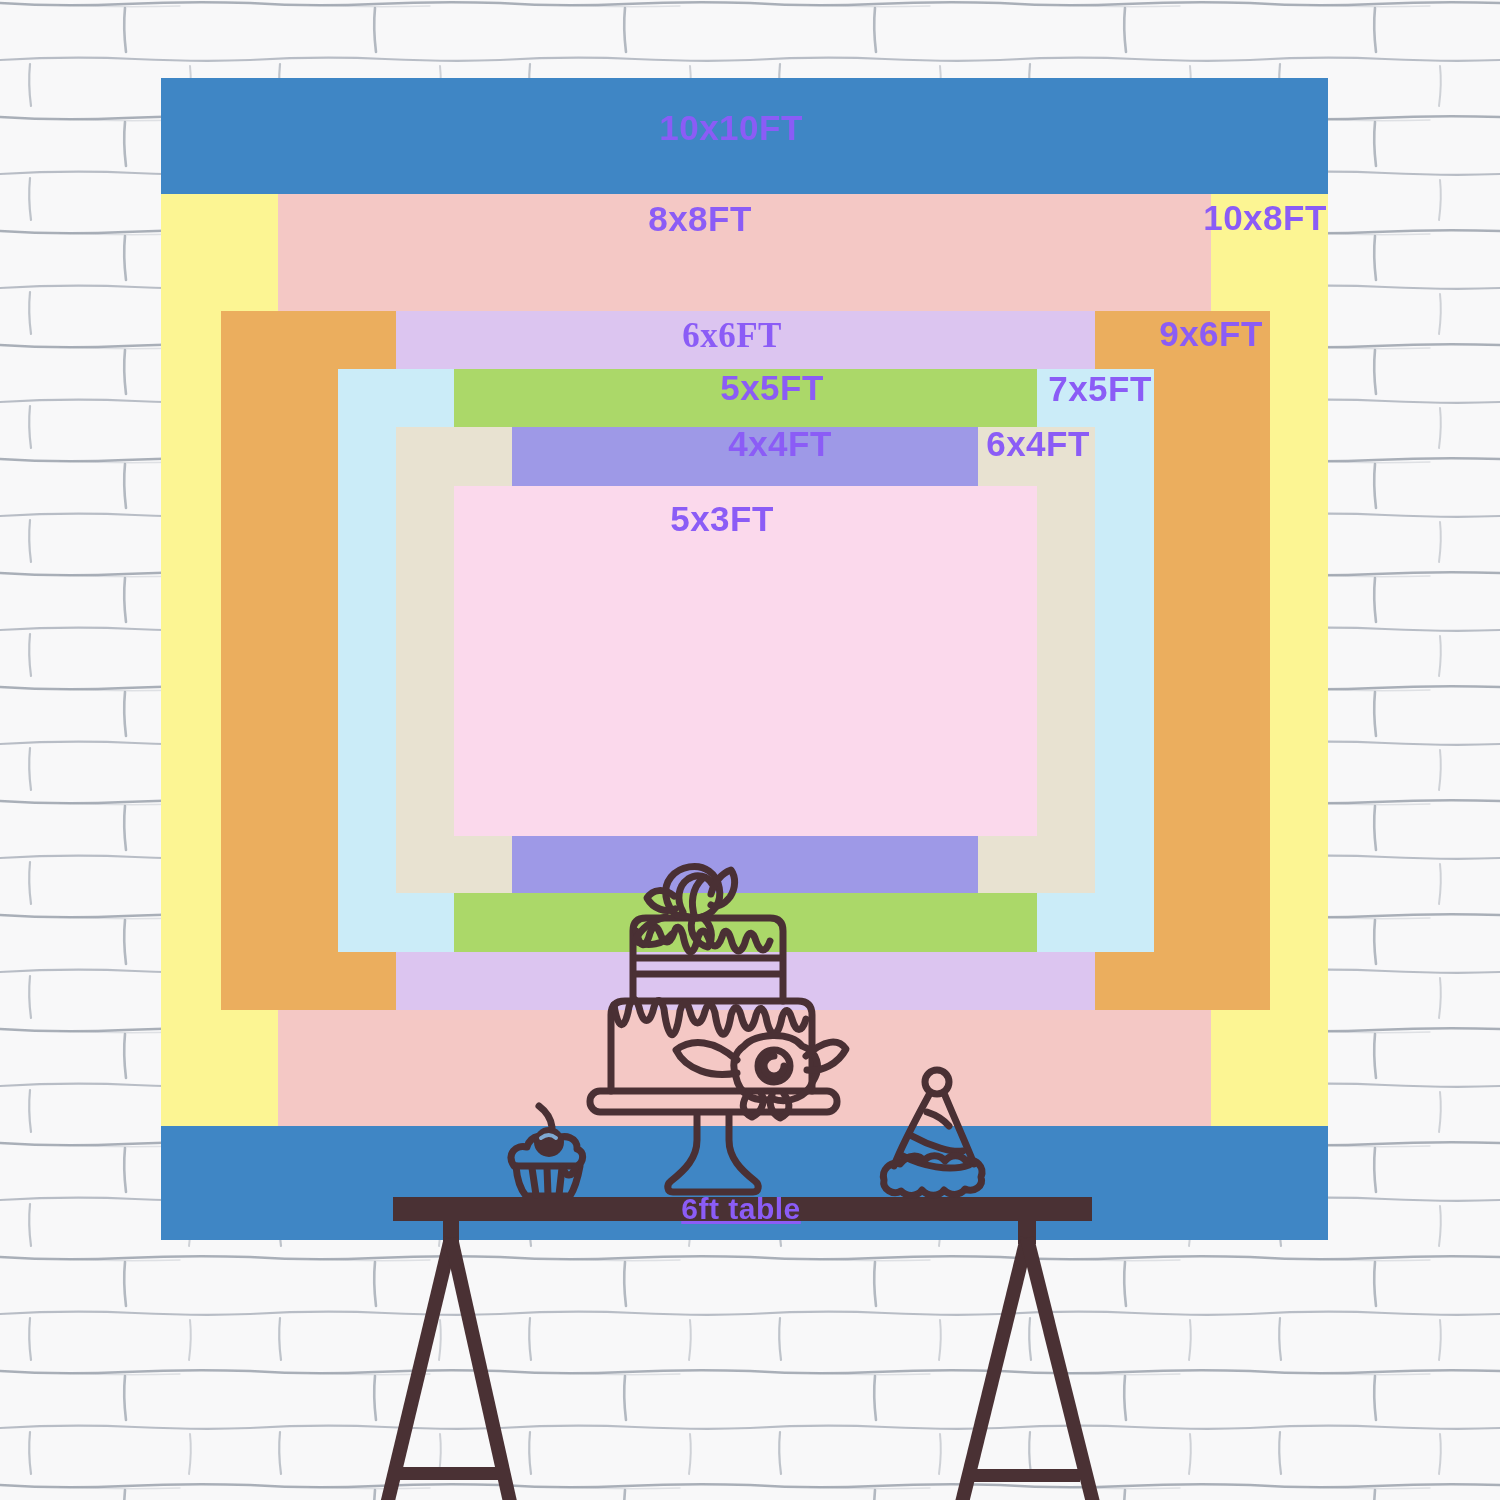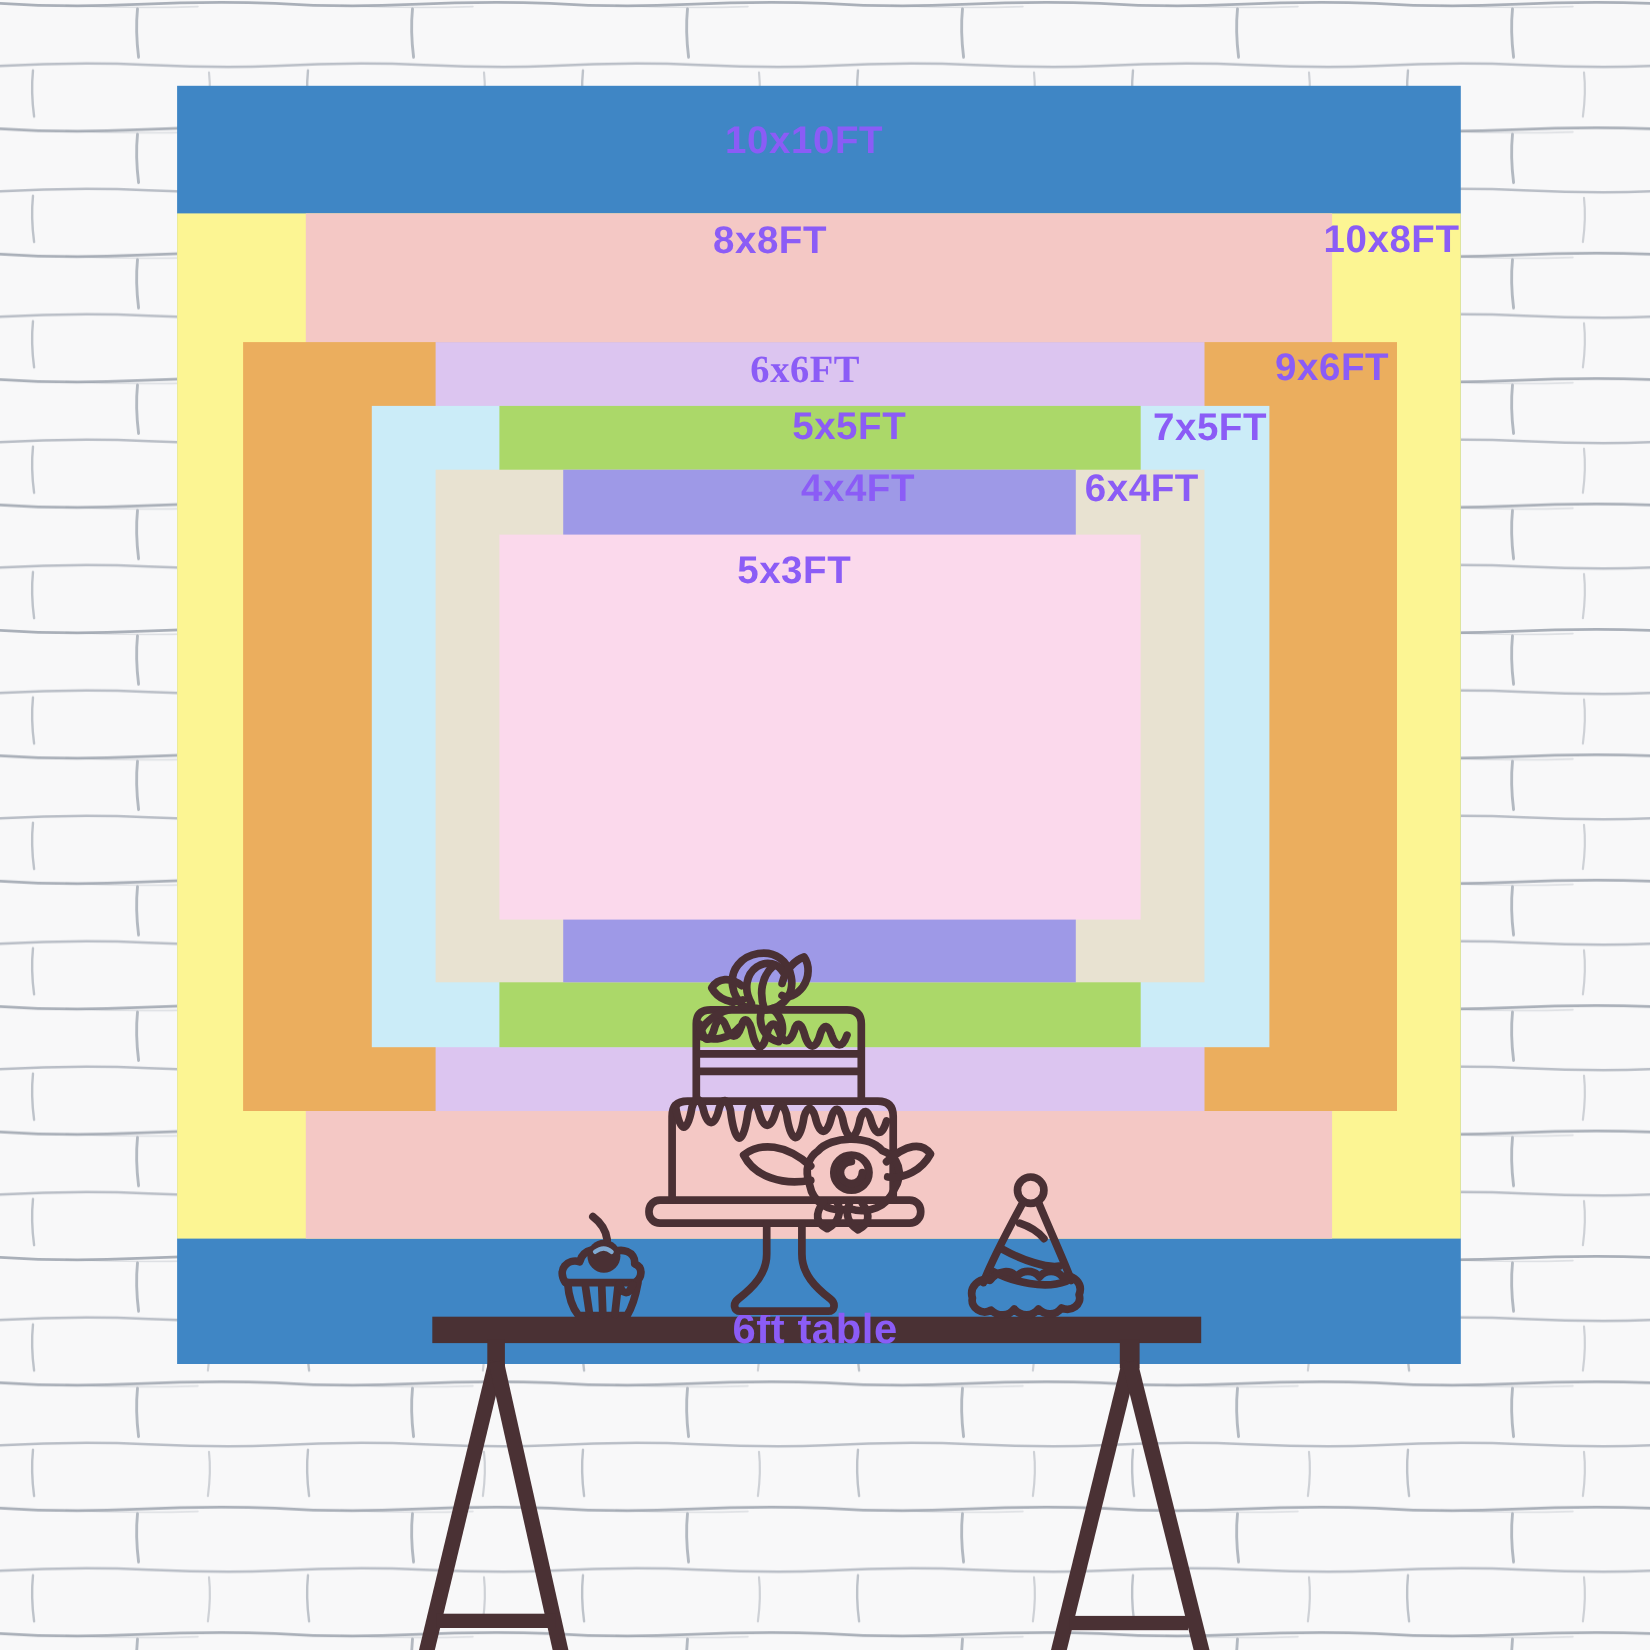--- a/index.html
+++ b/index.html
@@ -30,21 +30,21 @@
   .l0{left:731px;top:128px;}
   .l1{left:1225px;top:218px;margin-left:40px;}
   .l2{left:700px;top:219px;}
   .l3{left:1211px;top:334px;}
   .l4{left:732px;top:336px;font-family:Liberation Serif, serif;}
   .l5{left:1100px;top:389px;text-align:center;}
   .l6{left:772px;top:388px;}
   .l7{left:1038px;top:444px;}
   .l8{left:733px;top:444px;margin-left:47px;}
   .l9{left:722px;top:519px;}
-  .lt{left:741px;top:1209px;font-size:38px;letter-spacing:.5px;}
+  .lt{left:741px;top:1209px;font-size:30px;letter-spacing:.5px;text-decoration:underline;}
   
   .tbar{position:absolute;left:393px;top:1197px;width:699px;height:24px;}
   .stub{position:absolute;}
   .stub-l{left:443px;top:1218px;width:16px;height:26px;}
   .stub-r{left:1018px;top:1218px;width:18px;height:26px;}
   .leg{position:absolute;width:14px;height:290px;top:1238px;transform-origin:50% 0;}
   .leg-l1{left:444px;transform:rotate(13.5deg);}
   .leg-l2{left:444px;transform:rotate(-12.6deg);}
   .leg-r1{left:1020px;transform:rotate(13.8deg);}
   .leg-r2{left:1020px;transform:rotate(-14deg);}

